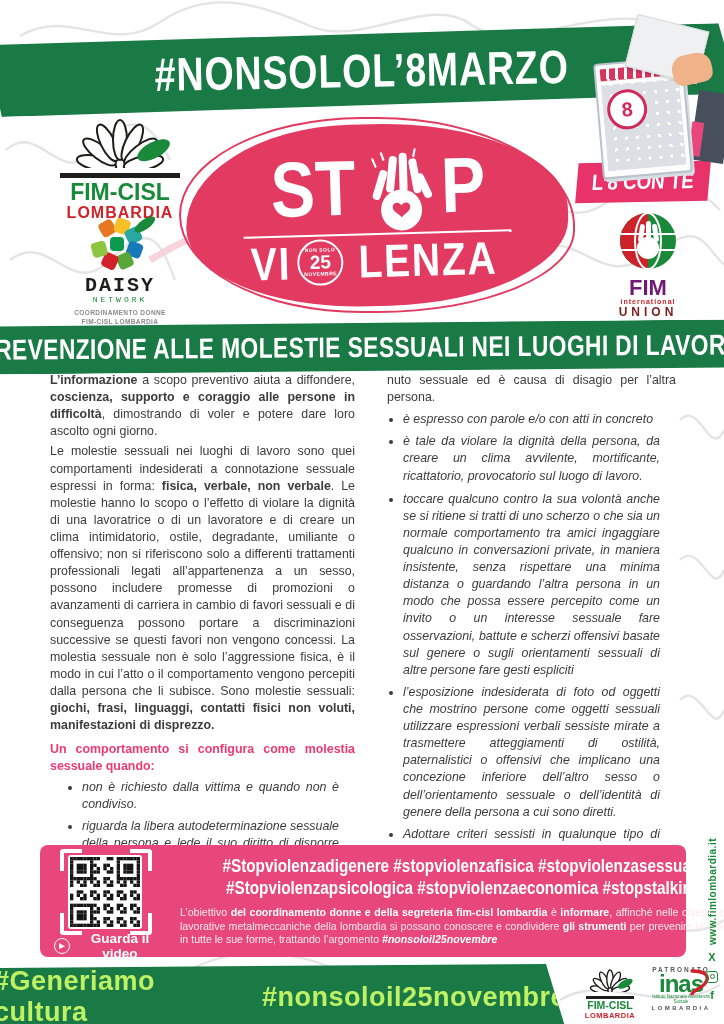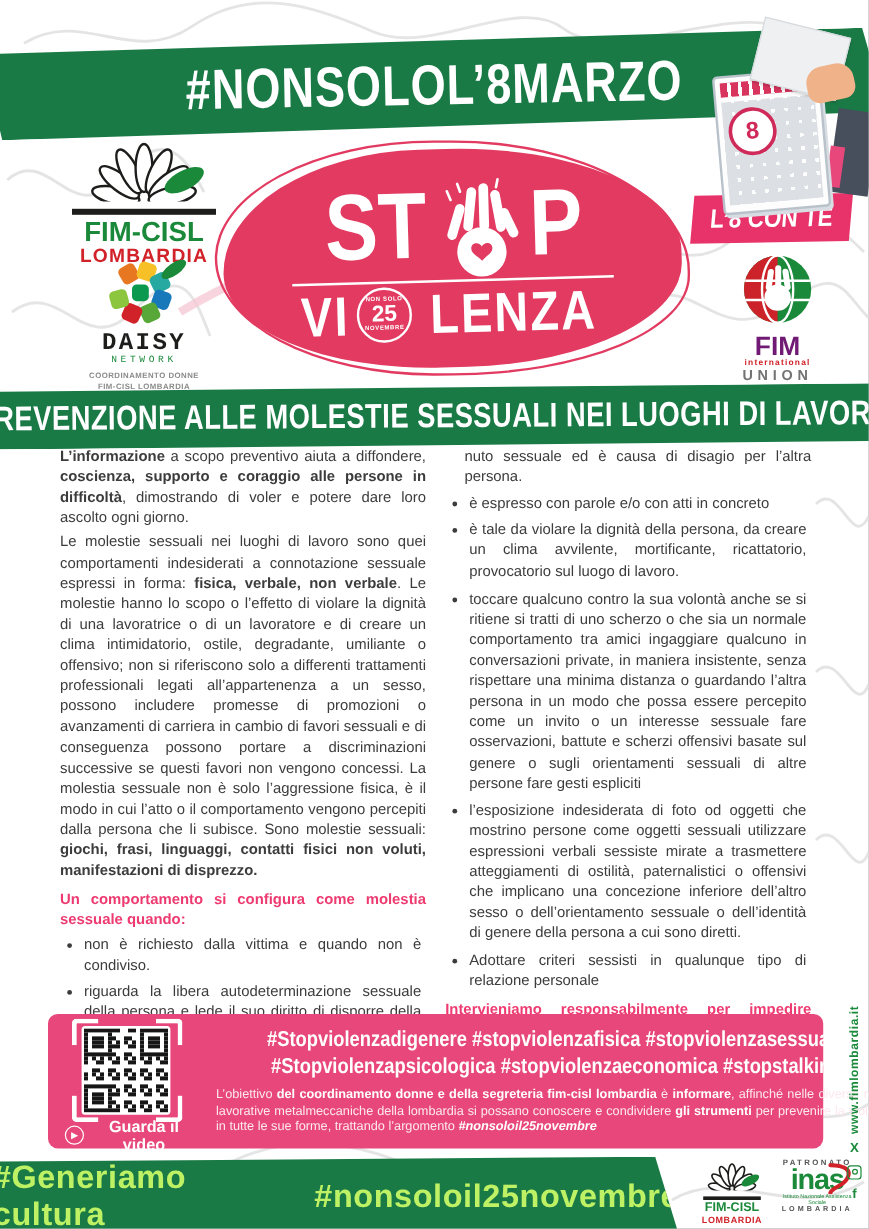--- a/index.html
+++ b/index.html
@@ -60,37 +60,37 @@
   .badge25 .t{font-size:5px;font-weight:700;letter-spacing:.5px;}
   .badge25 .n{font-size:19px;font-weight:700;}
 
   .l8-badge{position:absolute;left:577px;top:162px;width:132px;height:40px;background:#e8336a;z-index:2;
             transform:skewX(-6deg) rotate(-1deg);display:flex;align-items:center;justify-content:center;}
   .l8-badge span{color:#fff;font-weight:700;font-size:22px;}
 
   .fimint-logo{position:absolute;left:600px;top:210px;width:96px;text-align:center;z-index:2;}
   .fimint-name{color:#701a75;font-weight:700;font-size:22px;line-height:.9;margin-top:2px;}
   .fimint-sub{color:#d12229;font-size:7px;font-weight:700;letter-spacing:1px;}
-  .fimint-union{color:#737373;font-weight:700;font-size:12px;letter-spacing:4px;}
+  .fimint-union{color:#7f1d1d;font-weight:700;font-size:12px;letter-spacing:4px;}
   .fimint-sig{height:8px;border-bottom:2px solid #1a8a3a;width:60px;margin:0 auto;position:relative;top:-3px;}
 
   
   .sec-band{position:absolute;left:-8px;right:-8px;top:322px;height:50px;background:#1a7a46;z-index:2;
             transform:rotate(-.4deg);display:flex;align-items:center;justify-content:center;
             clip-path:polygon(0 4%,99% 0,100% 96%,1% 100%);}
   .sec-band span{color:#fff;font-weight:700;font-size:28.5px;letter-spacing:.5px;}
 
   
   .article{position:absolute;left:50px;top:372px;width:626px;display:flex;gap:16px;z-index:1;}
   .col{width:305px;font-size:12.4px;line-height:1.38;color:#3c3c3c;}
   .col p{margin:0 0 3px;text-align:justify;}
   .col .cont{padding-left:16px;margin-bottom:5px;}
   .pinkhead{color:#ed3a70;font-weight:700;text-align:justify;margin:7px 0 3px;}
   .col ul{margin:0 0 6px;padding-left:16px;}
-  .col li{text-align:justify;margin:0 4px 5px;}
+  .col li{text-align:justify;margin:0 16px 5px;font-style:italic;}
   .closing{color:#ed3a70;font-weight:700;text-align:justify;margin-top:7px;}
 
   
   .cta{position:absolute;left:40px;top:845px;width:646px;height:112px;background:#e8477c;border-radius:8px;z-index:2;
        display:flex;align-items:center;padding:0 14px;box-sizing:border-box;gap:14px;}
   .qr-wrap{position:relative;width:112px;height:100px;flex:0 0 auto;text-align:center;}
   .qr-frame{position:absolute;left:6px;top:-2px;width:92px;height:86px;}
   .qr-frame i{position:absolute;width:18px;height:18px;border:4px solid #fff;}
   .qr-frame i:nth-child(1){left:0;top:0;border-right:none;border-bottom:none;border-radius:4px 0 0 0;}
   .qr-frame i:nth-child(2){right:0;top:0;border-left:none;border-bottom:none;border-radius:0 4px 0 0;}

